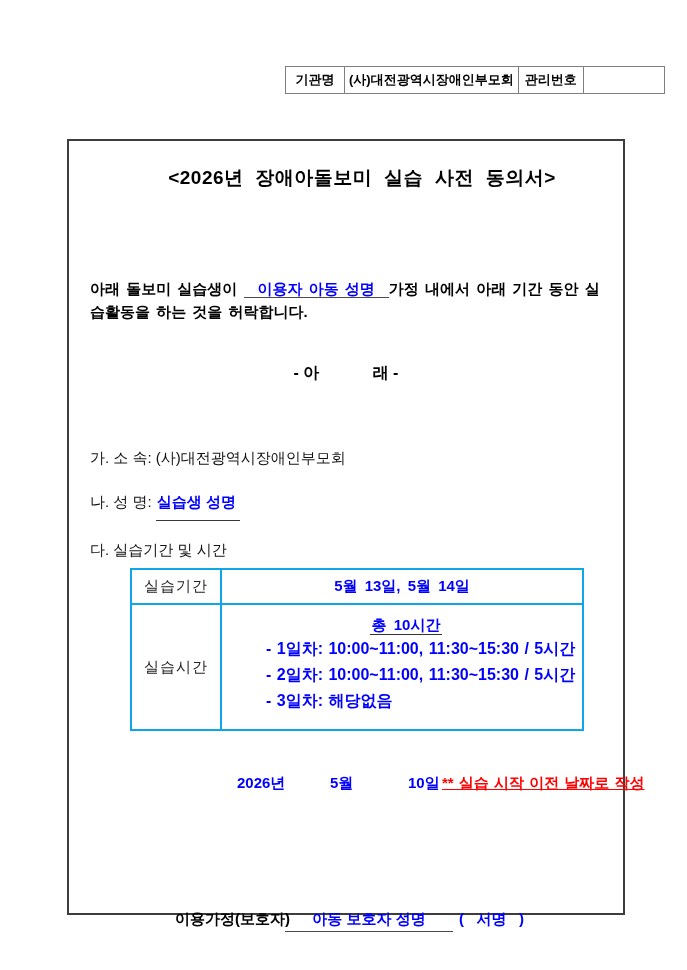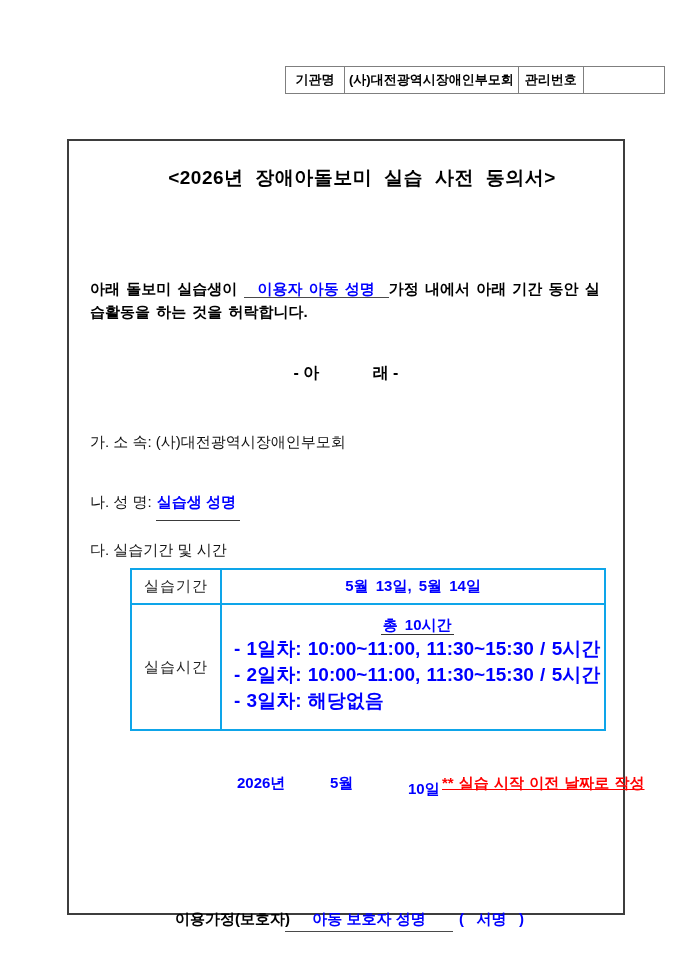--- a/index.html
+++ b/index.html
@@ -45,21 +45,21 @@
     color:#0000ff; font-weight:bold;
     border-bottom:1.5px solid #4a4a4a; padding:0 14px;
   }
 
   .arae-line {
     top:222px; left:0; width:100%; text-align:center;
     font-size:16px; font-weight:bold; white-space:pre;
   }
 
   .item { left:21px; font-size:15px; color:#111; white-space:pre-wrap; }
-  .item-ga { top:292px; }
+  .item-ga { top:308px; }
   .item-na { top:352px; }
   .item-da { top:400px; }
   .blue-underline {
     color:#0000ff; font-weight:bold;
     border-bottom:1.5px solid #3a3a3a; padding:0 4px 10px 1px;
   }
 
   .schedule-table {
     position:absolute; left:61px; top:427px;
     border-collapse:collapse; table-layout:fixed;
@@ -75,29 +75,29 @@
     width:344px; text-align:center;
     color:#0000ff; font-weight:bold; font-size:15px; word-spacing:3px;
   }
   .sch-time { width:344px; padding:2px 4px 6px 12px; }
   .sch-total { text-align:center; margin-bottom:1px; }
   .sch-total span {
     color:#0000ff; font-weight:bold; font-size:15px;
     border-bottom:1.5px solid #333; padding:0 2px 1px 2px; word-spacing:3px;
   }
   .sch-day {
-    color:#0000ff; font-weight:bold; font-size:19px;
-    line-height:26px; white-space:pre; word-spacing:1px;
+    color:#0000ff; font-weight:bold; font-size:16px;
+    line-height:26px; white-space:pre; word-spacing:1px;margin-left:32px;
   }
 
   .date-line { top:633px; left:0; width:100%; height:22px; }
   .date-line span { position:absolute; font-size:15px; font-weight:bold; white-space:pre; }
   .date-year  { left:168px; color:#0000ff; }
   .date-month { left:261px; color:#0000ff; }
-  .date-day   { left:339px; color:#0000ff;margin-top:6px; }
+  .date-day   { left:339px; color:#0000ff; }
   .date-note  {
     left:373px; color:#ff0000; text-decoration:underline;
     word-spacing:1px;
   }
 
   .sign-line { top:729px; left:0; width:100%; height:24px; }
   .sign-line span { position:absolute; font-size:15px; font-weight:bold; white-space:pre;margin-top:40px; }
   .sign-label { left:106px; color:#000; }
   .sign-blank {
     left:216px; width:168px; text-align:center;

